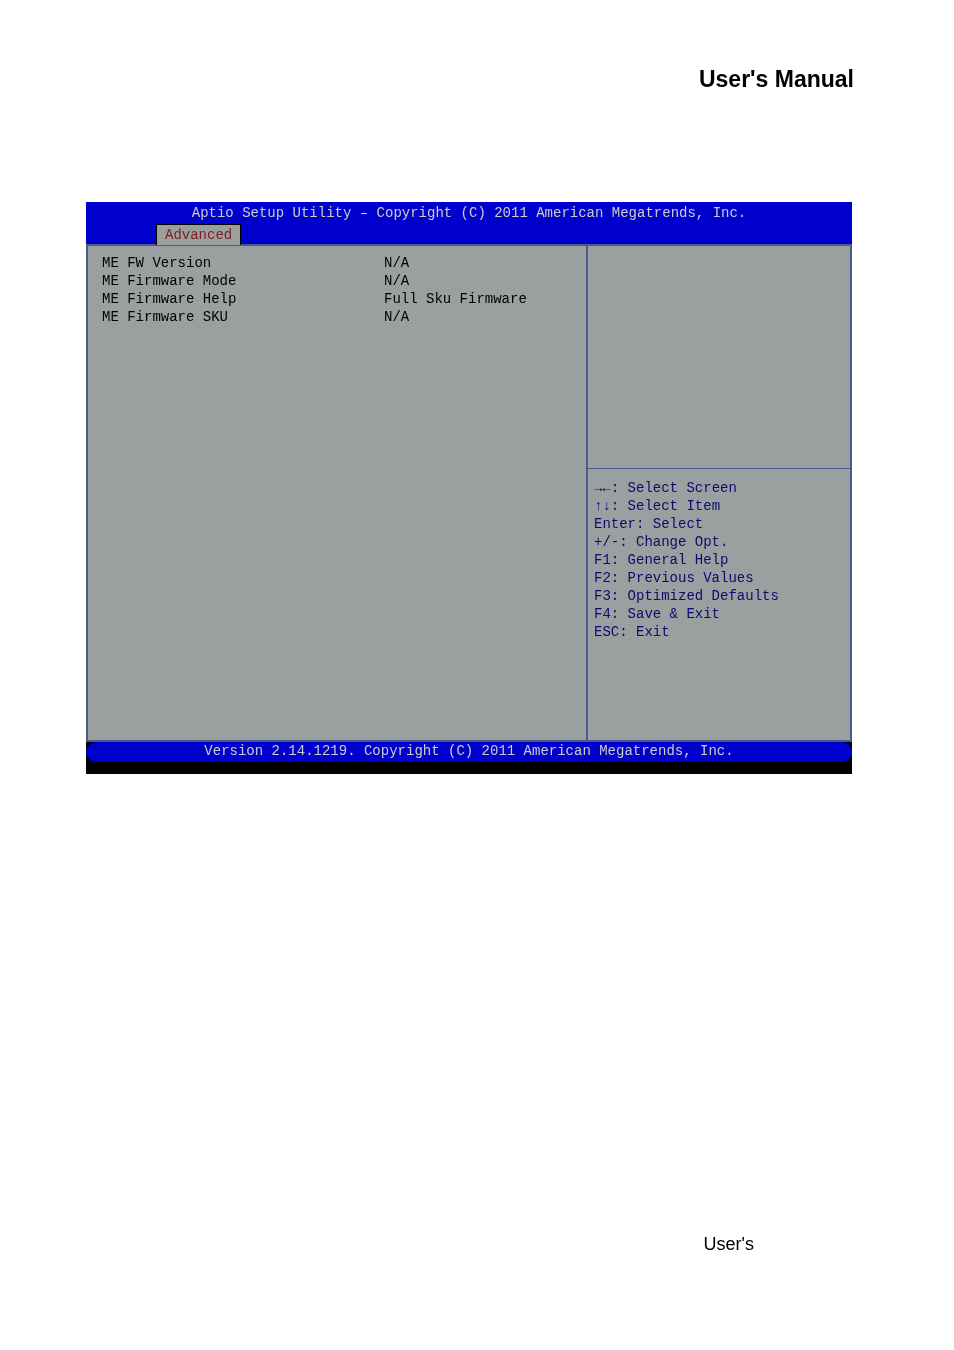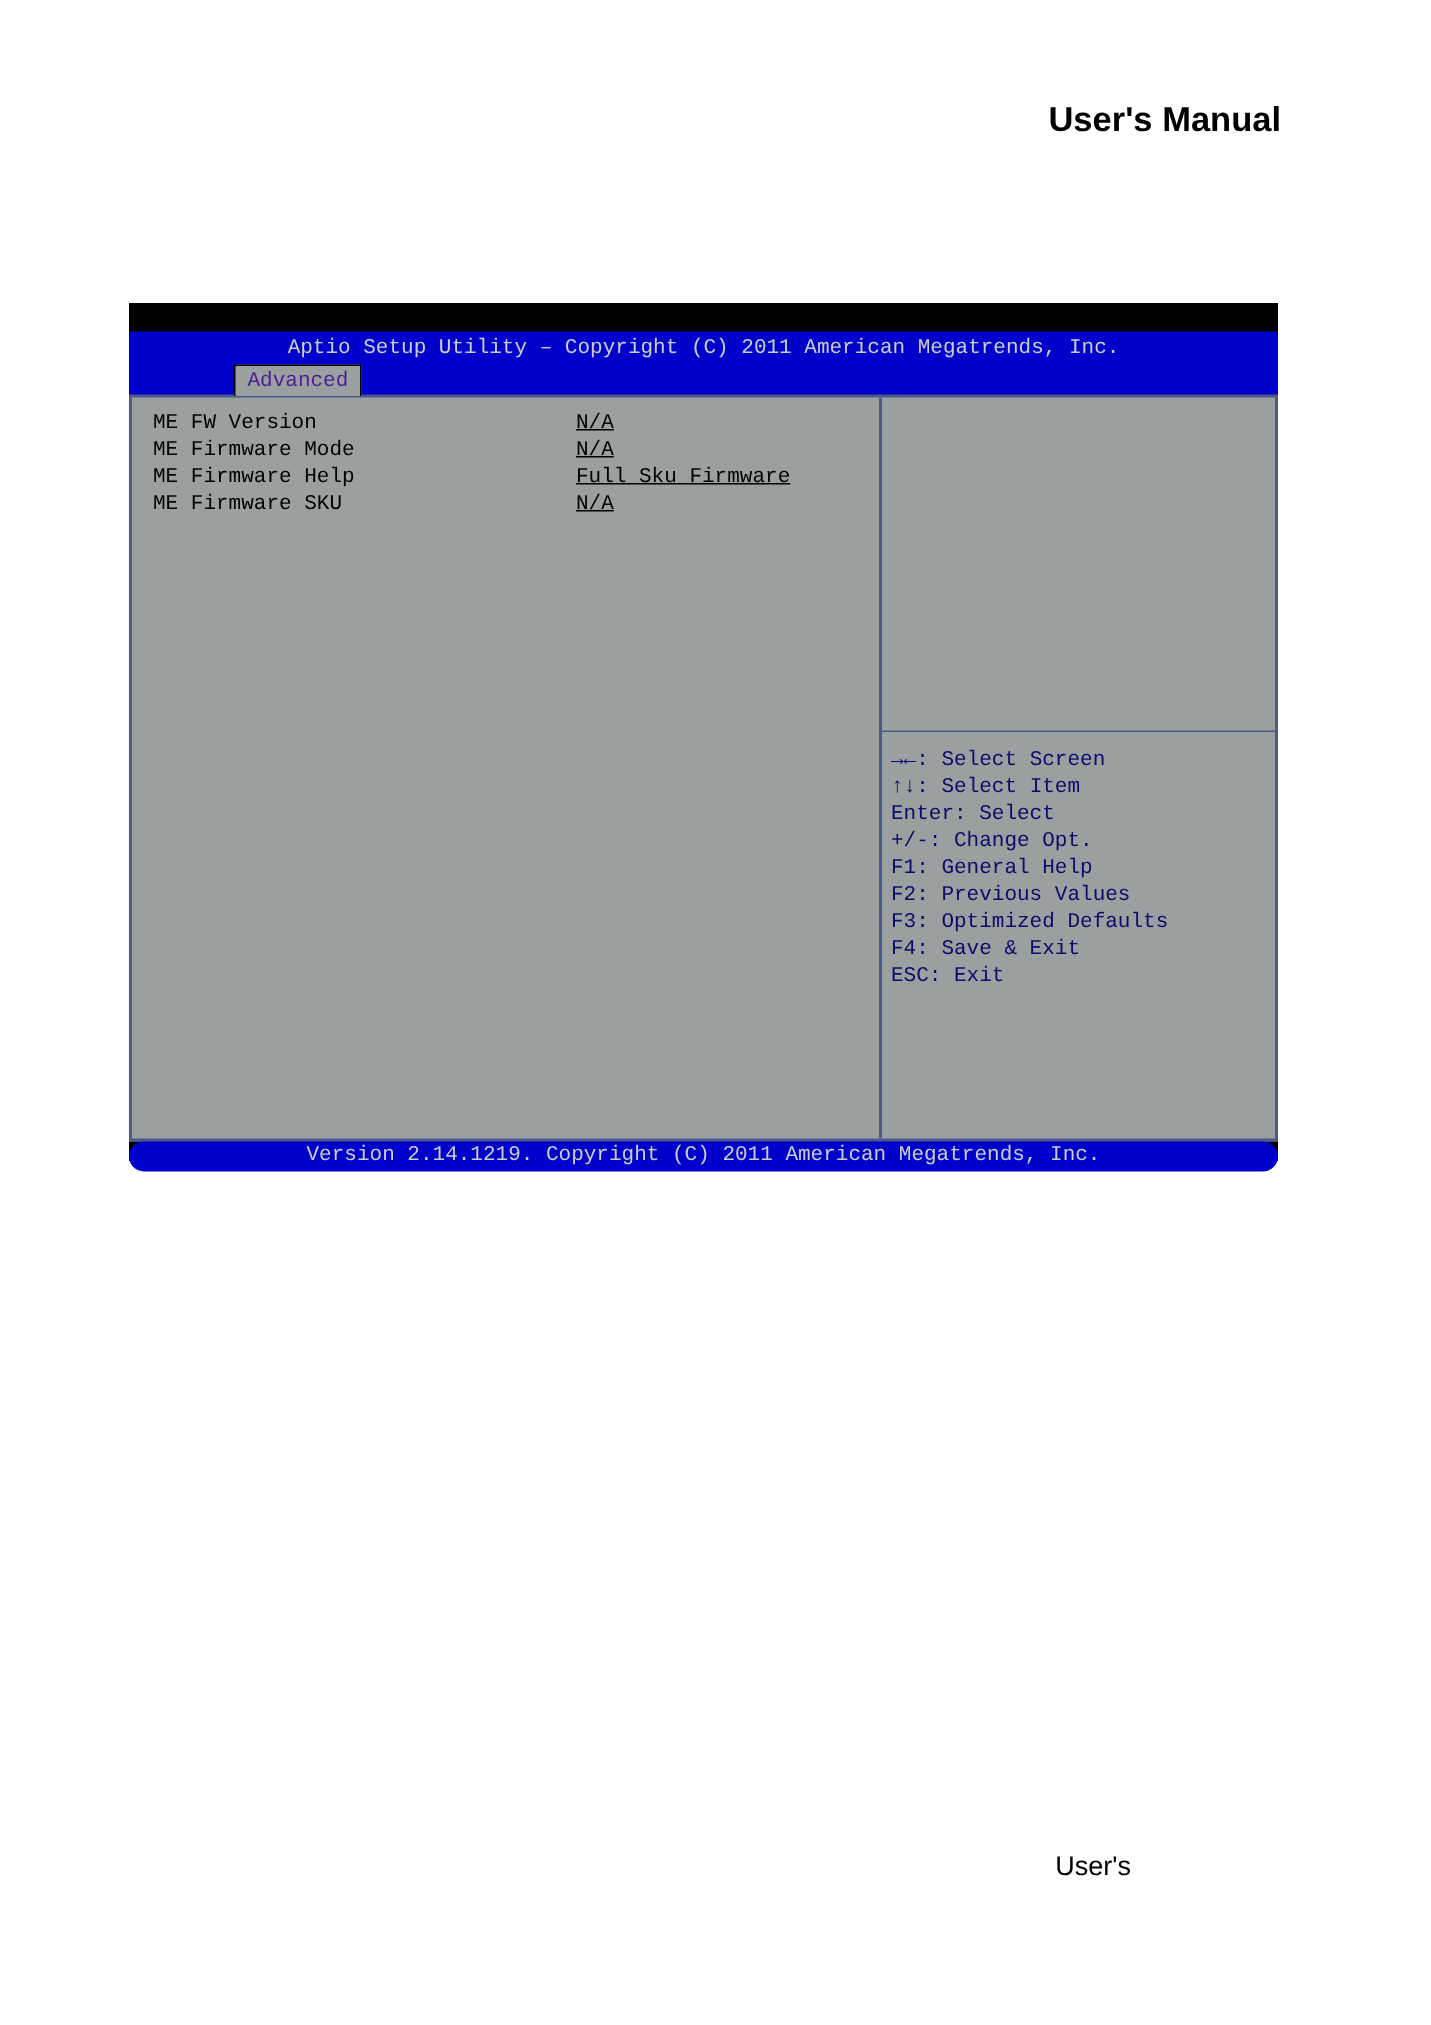--- a/index.html
+++ b/index.html
@@ -40,33 +40,32 @@
   .bios-top {
     background: #0000cc;
     color: #cccccc;
     height: 42px;
     position: relative;
   }
   .bios-title {
     text-align: center;
     padding-top: 2px;
     height: 18px;
-    margin-top: 19px;
   }
   .tab-row {
     position: absolute;
     bottom: 0;
     left: 0;
     right: 0;
     height: 20px;
   }
   .tab {
     display: inline-block;
     background: #9aa0a0;
-    color: #4c1d95;
+    color: #7f1d1d;
     padding: 1px 8px;
     margin-left: 70px;
     border: 1px solid #000;
     border-bottom: none;
   }
   .bios-body {
     display: flex;
     height: 498px;
     border: 2px solid #4a5a8a;
     border-top: 2px solid #4a5a8a;
@@ -81,21 +80,20 @@
   }
   .info-row {
     display: flex;
     margin-bottom: 0;
   }
   .info-label {
     width: 282px;
   }
   .info-value {
     flex: 1;
-    text-decoration: underline;
   }
   .side-panel {
     width: 250px;
     padding: 8px 6px;
     color: #042a8a;
     position: relative;
   }
   .side-top {
     height: 222px;
     border-bottom: 1px solid #4a5a8a;

